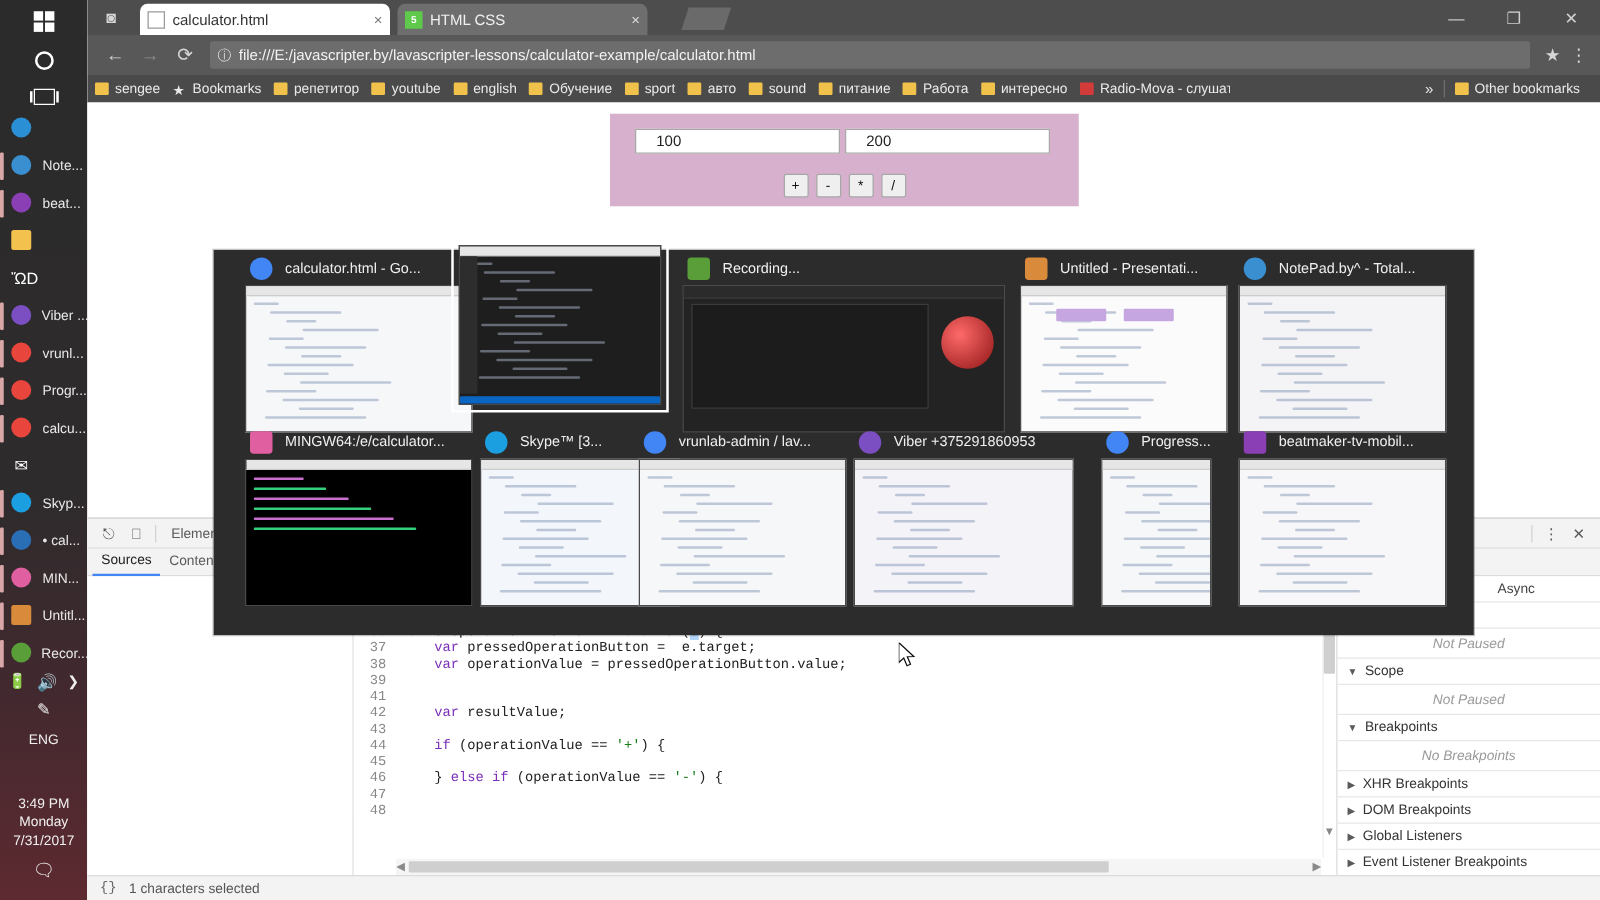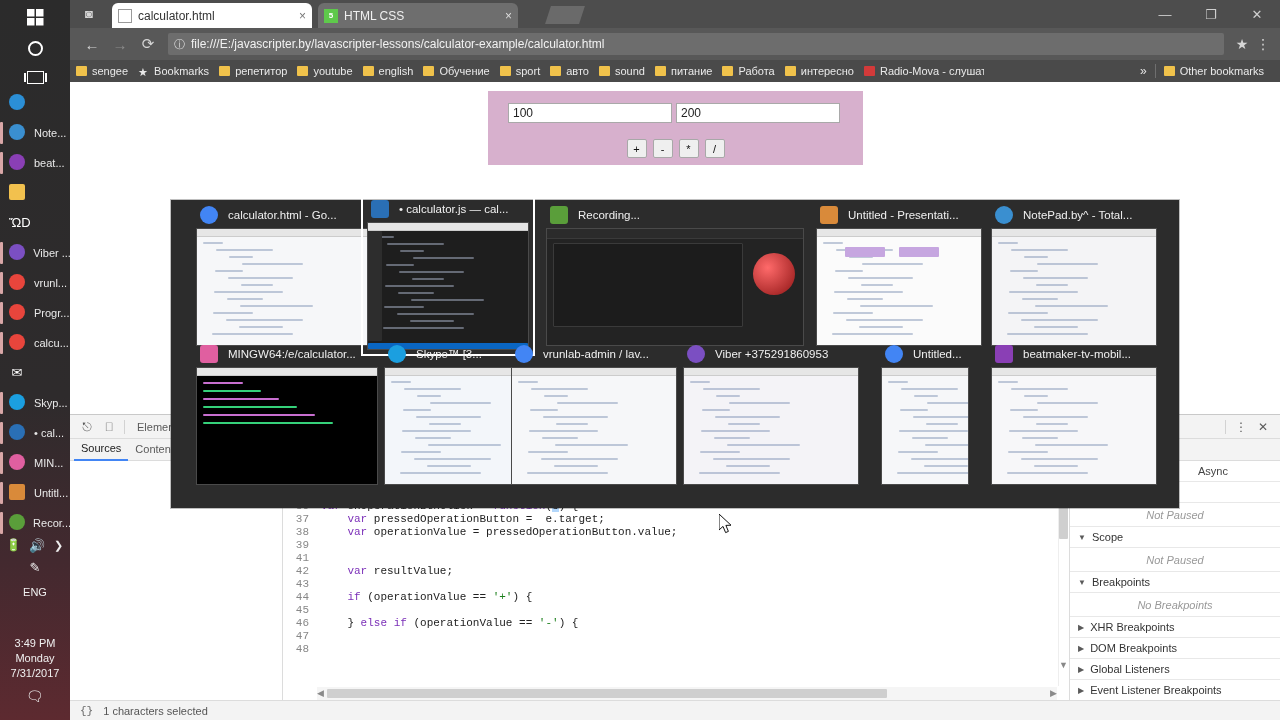--- a/index.html
+++ b/index.html
@@ -77,21 +77,21 @@
   .bm.clipped .bmlabel{ max-width:104px; overflow:hidden; display:inline-block; }
   .bm-chev { margin-left:auto; color:#e4e4e4; font-size:12px; padding:0 8px; flex:0 0 auto;}
   .bm-sep { width:1px; height:14px; background:#6f6f6f; margin-right:8px; flex:0 0 1px;}
 
   
   #page { position:absolute; left:0; top:82px; width:1210px; height:638px; background:#fff; }
   #calcbox { position:absolute; left:418px; top:9px; width:375px; height:74px; background:#d7b0cd; }
   #calcbox .row1 { display:flex; gap:4px; padding:12px 20px 0 20px; }
   #calcbox input[type=text]{
     width:164px; height:20px; font-size:12px; font-family:"Liberation Sans",sans-serif;
-    border:1px solid #a9a9a9; padding:1px 4px; background:#fff; color:#222;
+    border:1px solid #a9a9a9; padding:1px 16px; background:#fff; color:#222;
   }
   #calcbox .row2 { display:flex; justify-content:center; gap:6px; margin-top:16px; }
   #calcbox .opbtn {
     width:20px; height:19px; font-size:11px; background:#efefef;
     border:1px solid #a8a8a8; border-radius:2px; color:#111;
     display:flex;align-items:center;justify-content:center; font-family:"Liberation Sans",sans-serif;
   }
 
   
   #devtools {
@@ -497,26 +497,20 @@
               <div class="mline" style="left:30px;top:69px;width:36px;background:rgba(120,140,175,.45)"></div>
               <div class="mline" style="left:43px;top:76px;width:73px;background:rgba(120,140,175,.45)"></div>
               <div class="mline" style="left:16px;top:83px;width:40px;background:rgba(120,140,175,.45)"></div>
               <div class="mline" style="left:29px;top:90px;width:77px;background:rgba(120,140,175,.45)"></div>
               <div class="mline" style="left:42px;top:97px;width:44px;background:rgba(120,140,175,.45)"></div>
               <div class="mline" style="left:15px;top:104px;width:81px;background:rgba(120,140,175,.45)"></div>
             </div>
           </div>
         </div>
         <div class="sw-item selected" style="position: absolute; left: 192px; top: -8px; width: 170px; padding: 4px;">
-          <div class="sw-head">
-            <span class="ico">
-              <span style="display: inline-block; width: 18px; height: 18px; border-radius: 3px; background: rgb(42, 111, 181);"></span>
-            </span>
-            <span class="tt">• calculator.js — cal...</span>
-          </div>
           <div class="sw-thumb" style="height: 128px; background: rgb(30, 30, 30);">
             <div class="mini">
               <div class="mw-top"></div>
               <div class="mline" style="left:6px;top:13px;width:20px;background:rgba(160,170,190,.55)"></div>
               <div class="mline" style="left:19px;top:20px;width:57px;background:rgba(160,170,190,.55)"></div>
               <div class="mline" style="left:32px;top:27px;width:24px;background:rgba(160,170,190,.55)"></div>
               <div class="mline" style="left:45px;top:34px;width:61px;background:rgba(160,170,190,.55)"></div>
               <div class="mline" style="left:18px;top:41px;width:28px;background:rgba(160,170,190,.55)"></div>
               <div class="mline" style="left:31px;top:48px;width:65px;background:rgba(160,170,190,.55)"></div>
               <div class="mline" style="left:44px;top:55px;width:32px;background:rgba(160,170,190,.55)"></div>
@@ -701,21 +695,21 @@
               <div class="mline" style="left:42px;top:97px;width:44px;background:rgba(120,140,175,.45)"></div>
               <div class="mline" style="left:15px;top:104px;width:81px;background:rgba(120,140,175,.45)"></div>
             </div>
           </div>
         </div>
         <div class="sw-item" style="position: absolute; left: 710px; top: 141px; width: 88px;">
           <div class="sw-head">
             <span class="ico">
               <span style="display: inline-block; width: 18px; height: 18px; border-radius: 50%; background: rgb(66, 133, 244);"></span>
             </span>
-            <span class="tt">Untitled...</span>
+            <span class="tt">Progress...</span>
           </div>
           <div class="sw-thumb" style="height: 118px; background: rgb(246, 247, 249);">
             <div class="mini">
               <div class="mw-top"></div>
               <div class="mline" style="left:6px;top:13px;width:20px;background:rgba(120,140,175,.45)"></div>
               <div class="mline" style="left:19px;top:20px;width:57px;background:rgba(120,140,175,.45)"></div>
               <div class="mline" style="left:32px;top:27px;width:24px;background:rgba(120,140,175,.45)"></div>
               <div class="mline" style="left:45px;top:34px;width:61px;background:rgba(120,140,175,.45)"></div>
               <div class="mline" style="left:18px;top:41px;width:28px;background:rgba(120,140,175,.45)"></div>
               <div class="mline" style="left:31px;top:48px;width:65px;background:rgba(120,140,175,.45)"></div>

